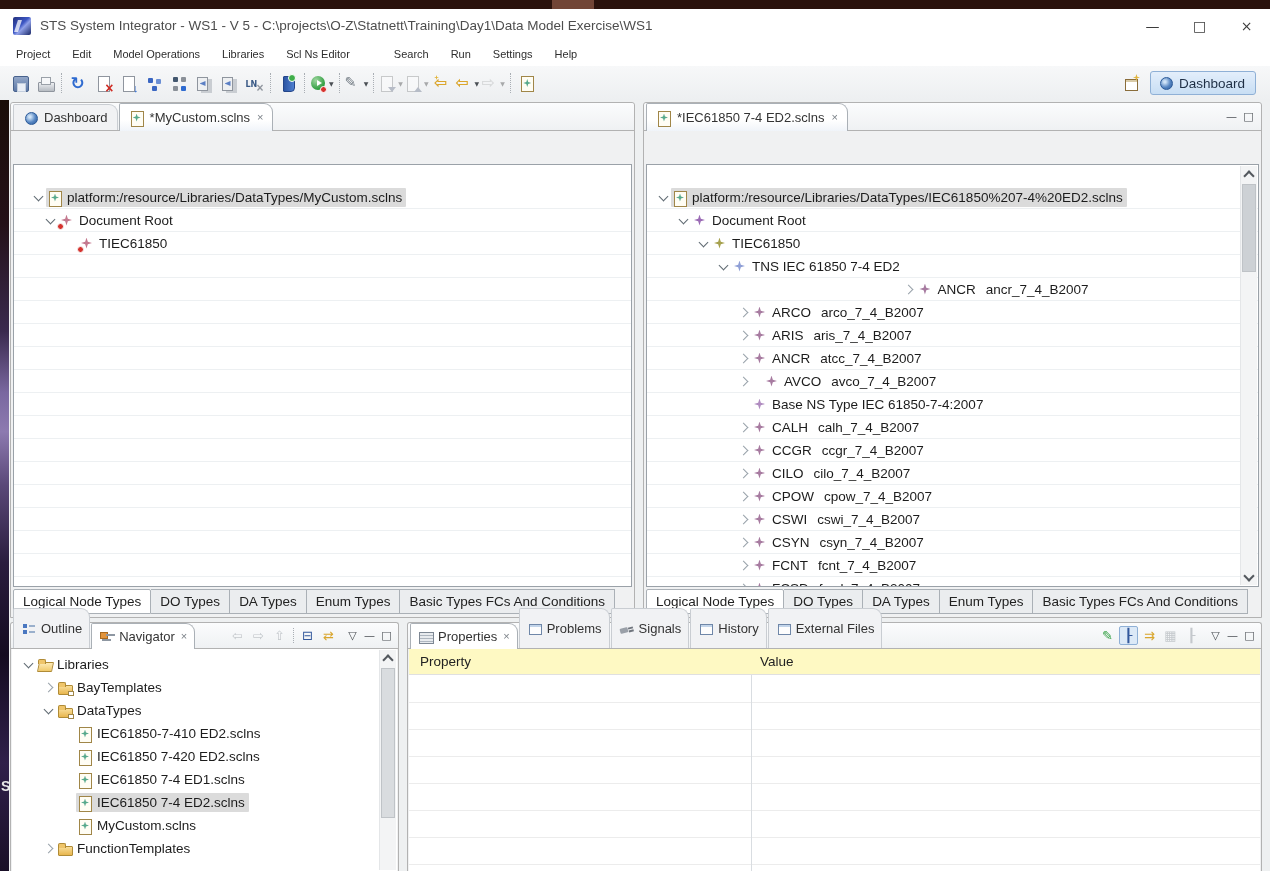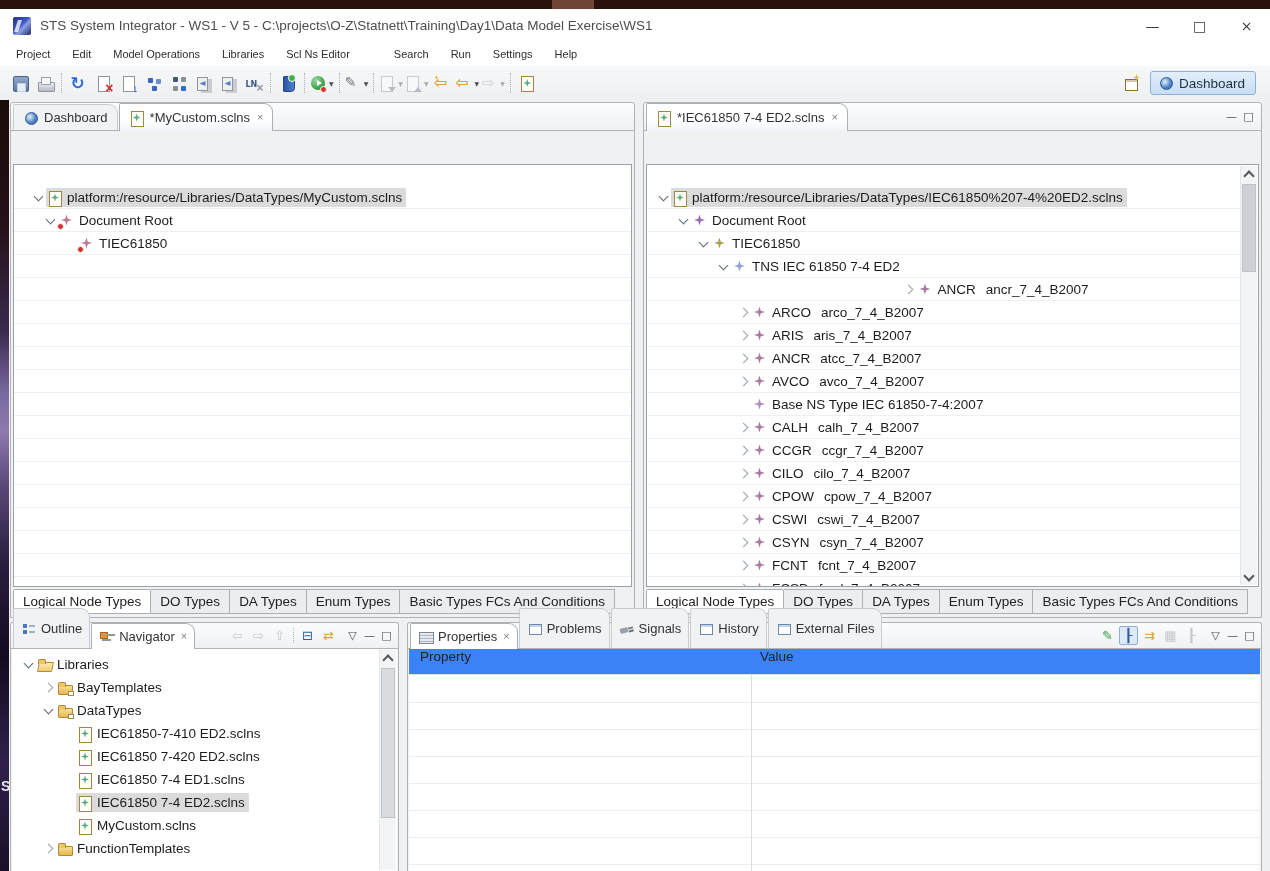--- a/index.html
+++ b/index.html
@@ -156,21 +156,21 @@
   .sarrow.up{top:0}.sarrow.down{bottom:0}
   .sarrow.up::before{content:"";width:6px;height:6px;border-right:2px solid #53585e;border-bottom:2px solid #53585e;transform:rotate(-135deg);margin-top:3px}
   .sarrow.down::before{content:"";width:6px;height:6px;border-right:2px solid #53585e;border-bottom:2px solid #53585e;transform:rotate(45deg);margin-bottom:3px}
   .sthumb{position:absolute;left:1px;right:1px;background:#cdd1d5;border:1px solid #bfc3c7}
   #ed-right-scroll .sthumb{top:18px;height:88px}
   #vw-left-scroll .sthumb{top:18px;height:150px;background:#d9dcdf}
 
   
   .vcontent{position:absolute;left:1px;right:1px;top:26px;bottom:0;background:#fff;overflow:hidden}
   .vrows{position:absolute;left:0;right:17px;top:4px;bottom:0;overflow:hidden}
-  .phead{position:absolute;left:0;right:0;top:0;height:26px;background:#3b82f6;border-bottom:1px solid #e0e0e0;display:flex;align-items:flex-start;font-size:13.5px;color:#222}
+  .phead{position:absolute;left:0;right:0;top:0;height:26px;background:#fef9c3;border-bottom:1px solid #e0e0e0;display:flex;align-items:center;font-size:13.5px;color:#222}
   .pcol1{width:342px;padding-left:11px}
   .pcol2{padding-left:9px}
   .pdiv{position:absolute;left:342px;top:0;bottom:0;width:1px;background:#d9dde1}
   .prows{position:absolute;left:0;right:0;top:27px;bottom:0;background:repeating-linear-gradient(180deg,#fff 0 26px,#ececec 26px 27px)}
 </style>
 </head>
 <body>
 
 <div id="screen">
 
@@ -487,21 +487,21 @@
 
           <div class="trow" style="padding-left: 88px;">
             <span class="chev closed"></span>
             <span class="core">
               <span class="ico i-star" style="--c: #a77ba0;"></span>
               <span class="lbl">ANCR</span>
               <span class="sub">atcc_7_4_B2007</span>
             </span>
           </div>
 
-          <div class="trow" style="padding-left: 88px;">
+          <div class="trow" style="padding-left: 88px; gap: 12px;">
             <span class="chev closed"></span>
             <span class="core">
               <span class="ico i-star" style="--c: #a77ba0;"></span>
               <span class="lbl">AVCO</span>
               <span class="sub">avco_7_4_B2007</span>
             </span>
           </div>
 
           <div class="trow" style="padding-left: 88px;">
             <span class="chev none"></span>

